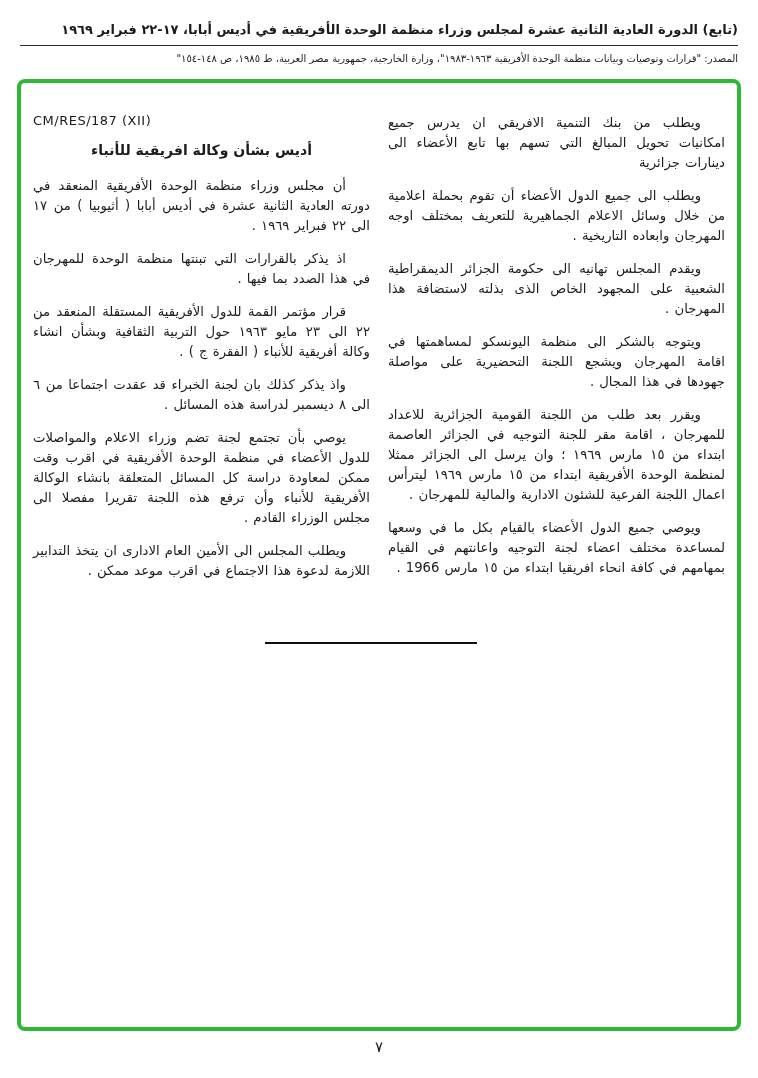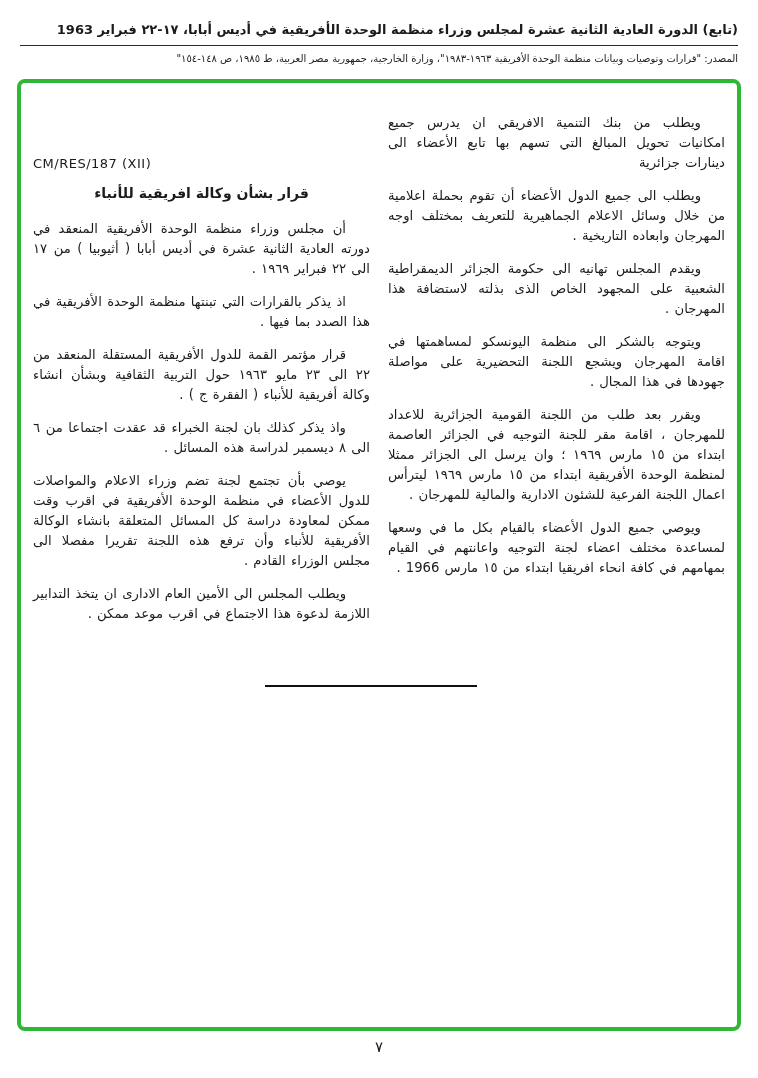--- a/index.html
+++ b/index.html
@@ -73,21 +73,20 @@
     margin-bottom:13px;
     word-spacing:1px;
   }
   .doc-ref{
     direction:ltr;
     text-align:left;
     font-size:13px;
     letter-spacing:0.5px;
     margin-bottom:14px;
     font-weight:500;
-    margin-top:43px;
   }
   .res-title{
     font-size:14px;
     font-weight:bold;
     text-align:center;
     margin:2px 0 18px 0;
     letter-spacing:0.2px;
   }
 
   
@@ -106,42 +105,42 @@
     font-size:15px;
     margin-top:7px;
   }
 </style>
 </head>
 <body>
 
 <div class="page">
 
   <header class="doc-header">
-    <div class="header-title">(تابع) الدورة العادية الثانية عشرة لمجلس وزراء منظمة الوحدة الأفريقية في أديس أبابا، ١٧-٢٢ فبراير 1963</div>
+    <div class="header-title">(تابع) الدورة العادية الثانية عشرة لمجلس وزراء منظمة الوحدة الأفريقية في أديس أبابا، ١٧-٢٢ فبراير ١٩٦٩</div>
     <div class="header-rule"></div>
     <div class="header-source">المصدر: "قرارات وتوصيات وبيانات منظمة الوحدة الأفريقية ١٩٦٣-١٩٨٣"، وزارة الخارجية، جمهورية مصر العربية، ط ١٩٨٥، ص ١٤٨-١٥٤"</div>
   </header>
 
   <div class="green-box">
     <div class="columns">
 
       <section class="col">
         <p>ويطلب من بنك التنمية الافريقي ان يدرس جميع امكانيات تحويل المبالغ التي تسهم بها تابع الأعضاء الى دينارات جزائرية</p>
         <p>ويطلب الى جميع الدول الأعضاء أن تقوم بحملة اعلامية من خلال وسائل الاعلام الجماهيرية للتعريف بمختلف اوجه المهرجان وابعاده التاريخية .</p>
         <p>ويقدم المجلس تهانيه الى حكومة الجزائر الديمقراطية الشعبية على المجهود الخاص الذى بذلته لاستضافة هذا المهرجان .</p>
         <p>ويتوجه بالشكر الى منظمة اليونسكو لمساهمتها في اقامة المهرجان ويشجع اللجنة التحضيرية على مواصلة جهودها في هذا المجال .</p>
         <p>ويقرر بعد طلب من اللجنة القومية الجزائرية للاعداد للمهرجان ، اقامة مقر للجنة التوجيه في الجزائر العاصمة ابتداء من ١٥ مارس ١٩٦٩ ؛ وان يرسل الى الجزائر ممثلا لمنظمة الوحدة الأفريقية ابتداء من ١٥ مارس ١٩٦٩ ليترأس اعمال اللجنة الفرعية للشئون الادارية والمالية للمهرجان .</p>
         <p>ويوصي جميع الدول الأعضاء بالقيام بكل ما في وسعها لمساعدة مختلف اعضاء لجنة التوجيه واعانتهم في القيام بمهامهم في كافة انحاء افريقيا ابتداء من ١٥ مارس 1966 .</p>
       </section>
 
       <section class="col">
         <div class="doc-ref">CM/RES/187 (XII)</div>
-        <h2 class="res-title">قرار بشأن وكالة افريقية للأنباء</h2>
+        <h2 class="res-title">أديس بشأن وكالة افريقية للأنباء</h2>
         <p>أن مجلس وزراء منظمة الوحدة الأفريقية المنعقد في دورته العادية الثانية عشرة في أديس أبابا ( أثيوبيا ) من ١٧ الى ٢٢ فبراير ١٩٦٩ .</p>
-        <p>اذ يذكر بالقرارات التي تبنتها منظمة الوحدة الأفريقية في هذا الصدد بما فيها .</p>
+        <p>اذ يذكر بالقرارات التي تبنتها منظمة الوحدة للمهرجان في هذا الصدد بما فيها .</p>
         <p>قرار مؤتمر القمة للدول الأفريقية المستقلة المنعقد من ٢٢ الى ٢٣ مايو ١٩٦٣ حول التربية الثقافية وبشأن انشاء وكالة أفريقية للأنباء ( الفقرة ج ) .</p>
         <p>واذ يذكر كذلك بان لجنة الخبراء قد عقدت اجتماعا من ٦ الى ٨ ديسمبر لدراسة هذه المسائل .</p>
         <p>يوصي بأن تجتمع لجنة تضم وزراء الاعلام والمواصلات للدول الأعضاء في منظمة الوحدة الأفريقية في اقرب وقت ممكن لمعاودة دراسة كل المسائل المتعلقة بانشاء الوكالة الأفريقية للأنباء وأن ترفع هذه اللجنة تقريرا مفصلا الى مجلس الوزراء القادم .</p>
         <p>ويطلب المجلس الى الأمين العام الادارى ان يتخذ التدابير اللازمة لدعوة هذا الاجتماع في اقرب موعد ممكن .</p>
       </section>
 
     </div>
 
     <div class="end-divider"></div>
   </div>

